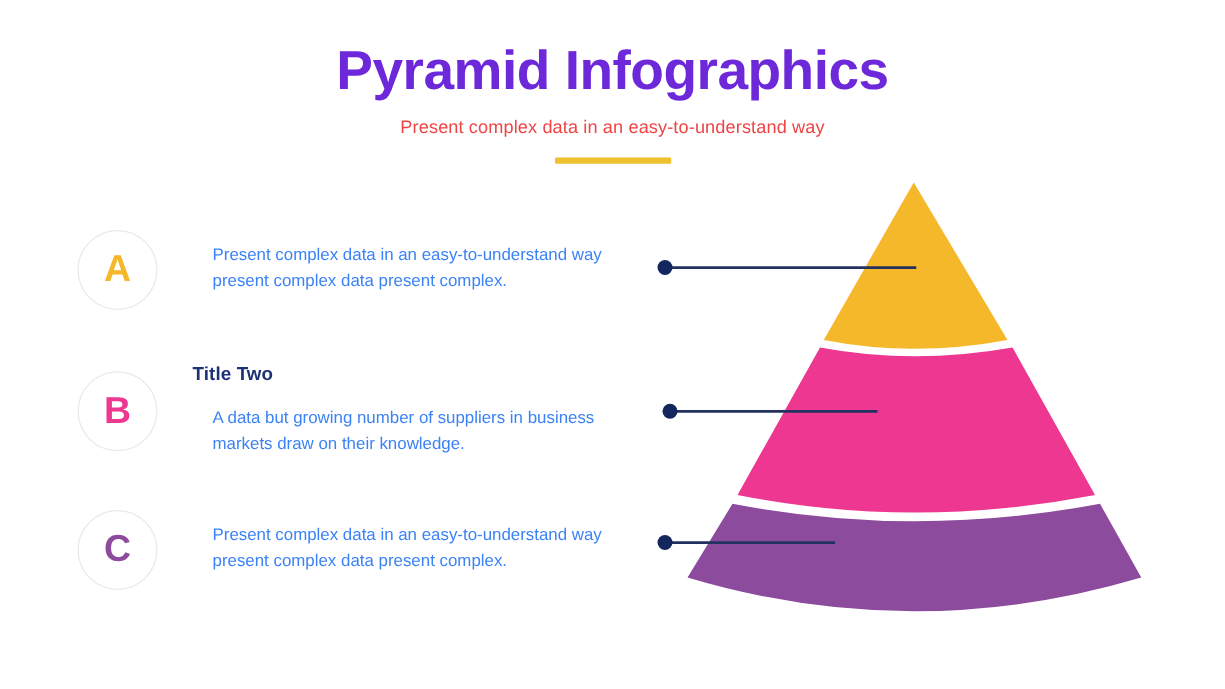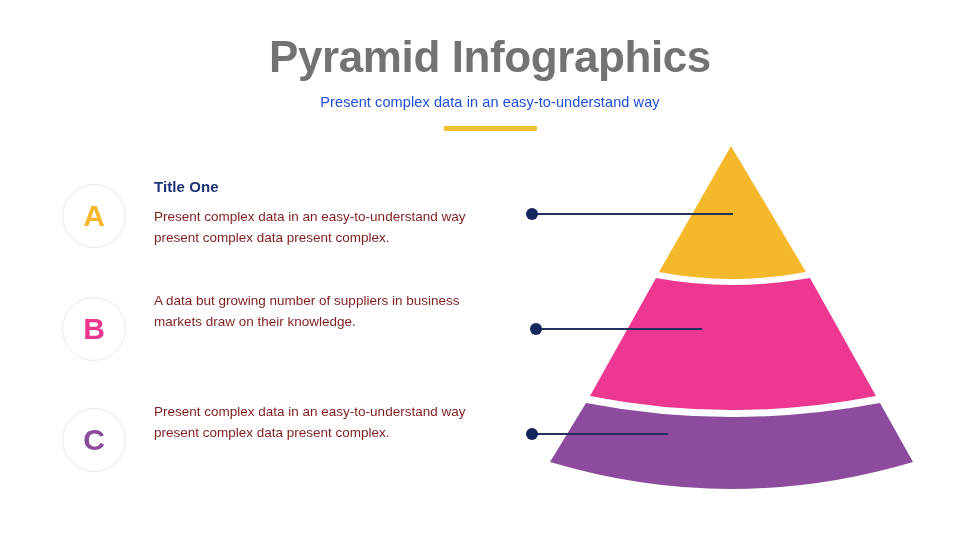--- a/index.html
+++ b/index.html
@@ -25,28 +25,28 @@
   .header {
     position: absolute;
     left: 0;
     top: 34px;
     width: 980px;
     text-align: center;
   }
   .page-title {
     font-size: 44px;
     font-weight: bold;
-    color: #737373;
+    color: #6d28d9;
     letter-spacing: -0.4px;
     line-height: 1.05;
     margin: 0;
   }
   .page-subtitle {
     font-size: 14.5px;
-    color: #1d4ed8;
+    color: #ef4444;
     margin: 14px 0 0 0;
     letter-spacing: 0.1px;
   }
   .accent-rule {
     width: 93px;
     height: 5px;
     background: #efc030;
     border-radius: 1px;
     margin: 16px auto 0 auto;
   }
@@ -97,23 +97,23 @@
   }
   .legend-title {
     font-size: 15px;
     font-weight: bold;
     color: #1d3275;
     margin: 0 0 12px 0;
     letter-spacing: 0.1px;
   }
   .legend-body {
     font-size: 13.5px;
-    color: #7f1d1d;
+    color: #3b82f6;
     line-height: 1.55;
-    margin: 0;
+    margin: 16px;
     max-width: 340px;
   }
 
   
   .pyramid-wrap {
     position: absolute;
     left: 0;
     top: 0;
     width: 980px;
     height: 551px;
@@ -138,30 +138,30 @@
     <div class="accent-rule"></div>
   </div>
 
   <div class="legend">
 
     <div class="legend-item i0">
       <div class="badge">
         <span class="badge-letter" style="color:#f5b82a">A</span>
       </div>
       <div class="legend-text">
-        <div class="legend-title">Title One</div>
         <div class="legend-body">Present complex data in an easy-to-understand way present complex data present complex.</div>
       </div>
     </div>
 
     <div class="legend-item i1">
       <div class="badge">
         <span class="badge-letter" style="color:#ed3790">B</span>
       </div>
       <div class="legend-text">
+        <div class="legend-title">Title Two</div>
         <div class="legend-body">A data but growing number of suppliers in business markets draw on their knowledge.</div>
       </div>
     </div>
 
     <div class="legend-item i2">
       <div class="badge">
         <span class="badge-letter" style="color:#8d4b9e">C</span>
       </div>
       <div class="legend-text">
         <div class="legend-body">Present complex data in an easy-to-understand way present complex data present complex.</div>

